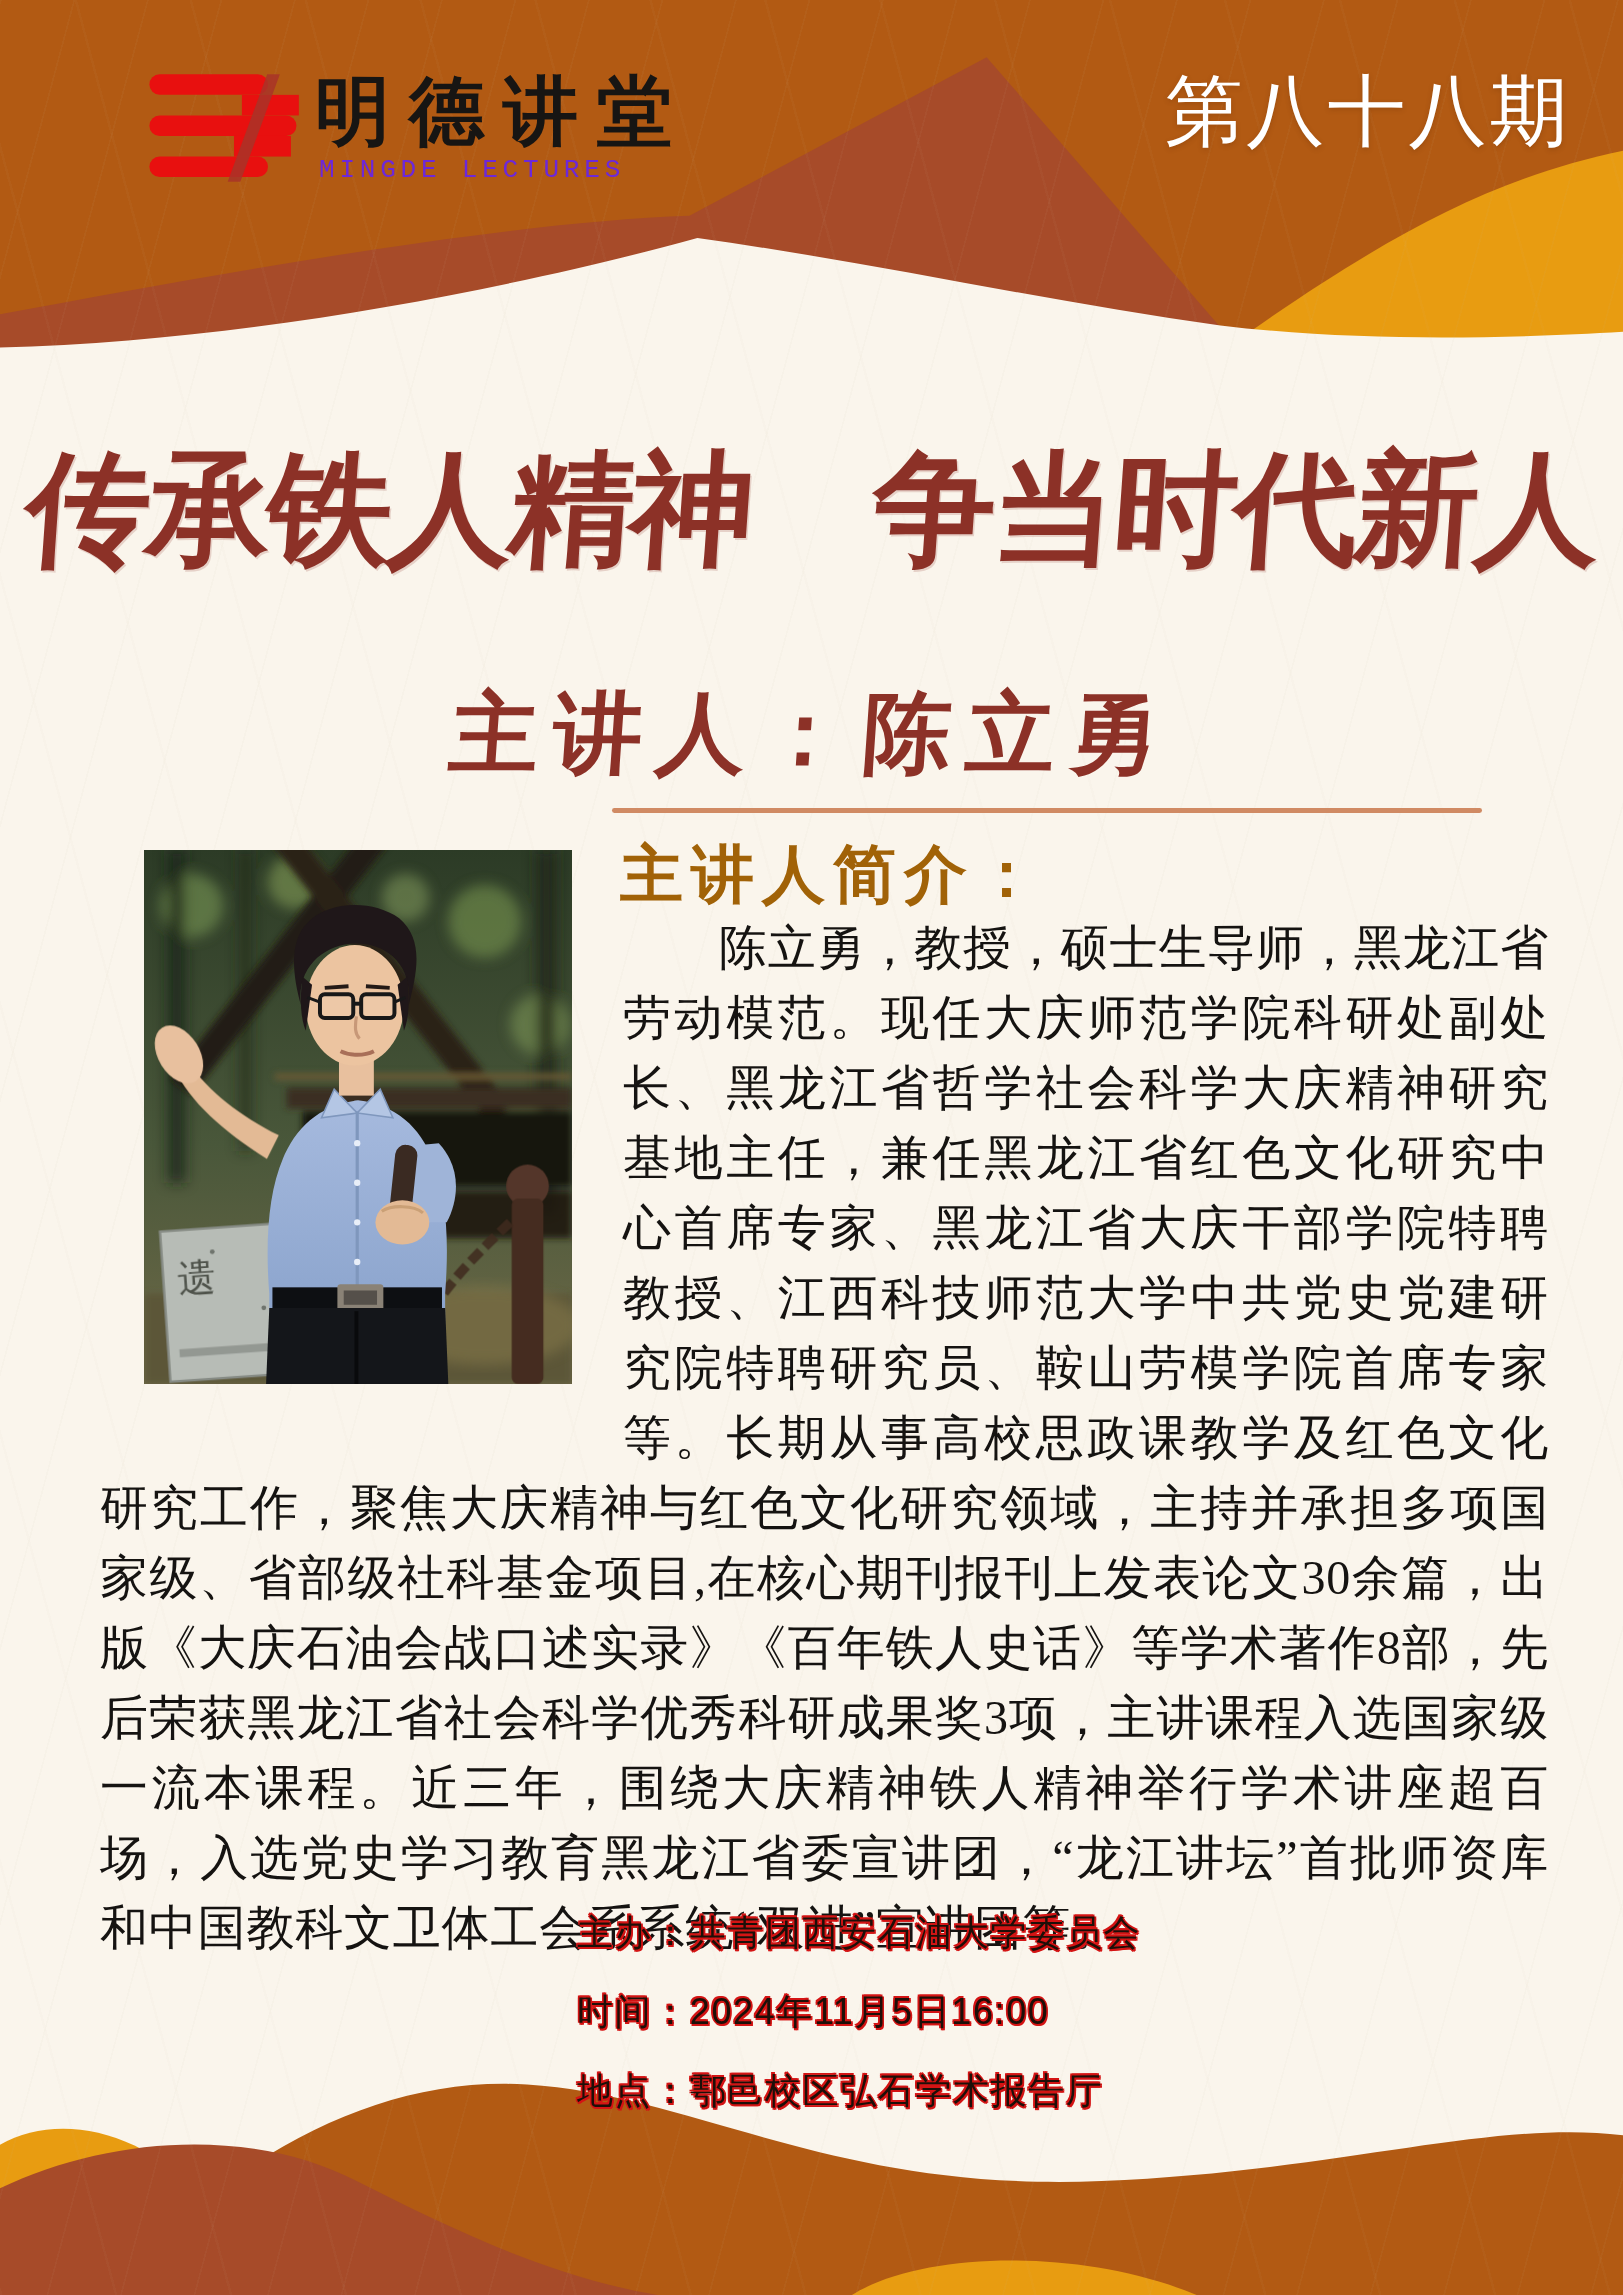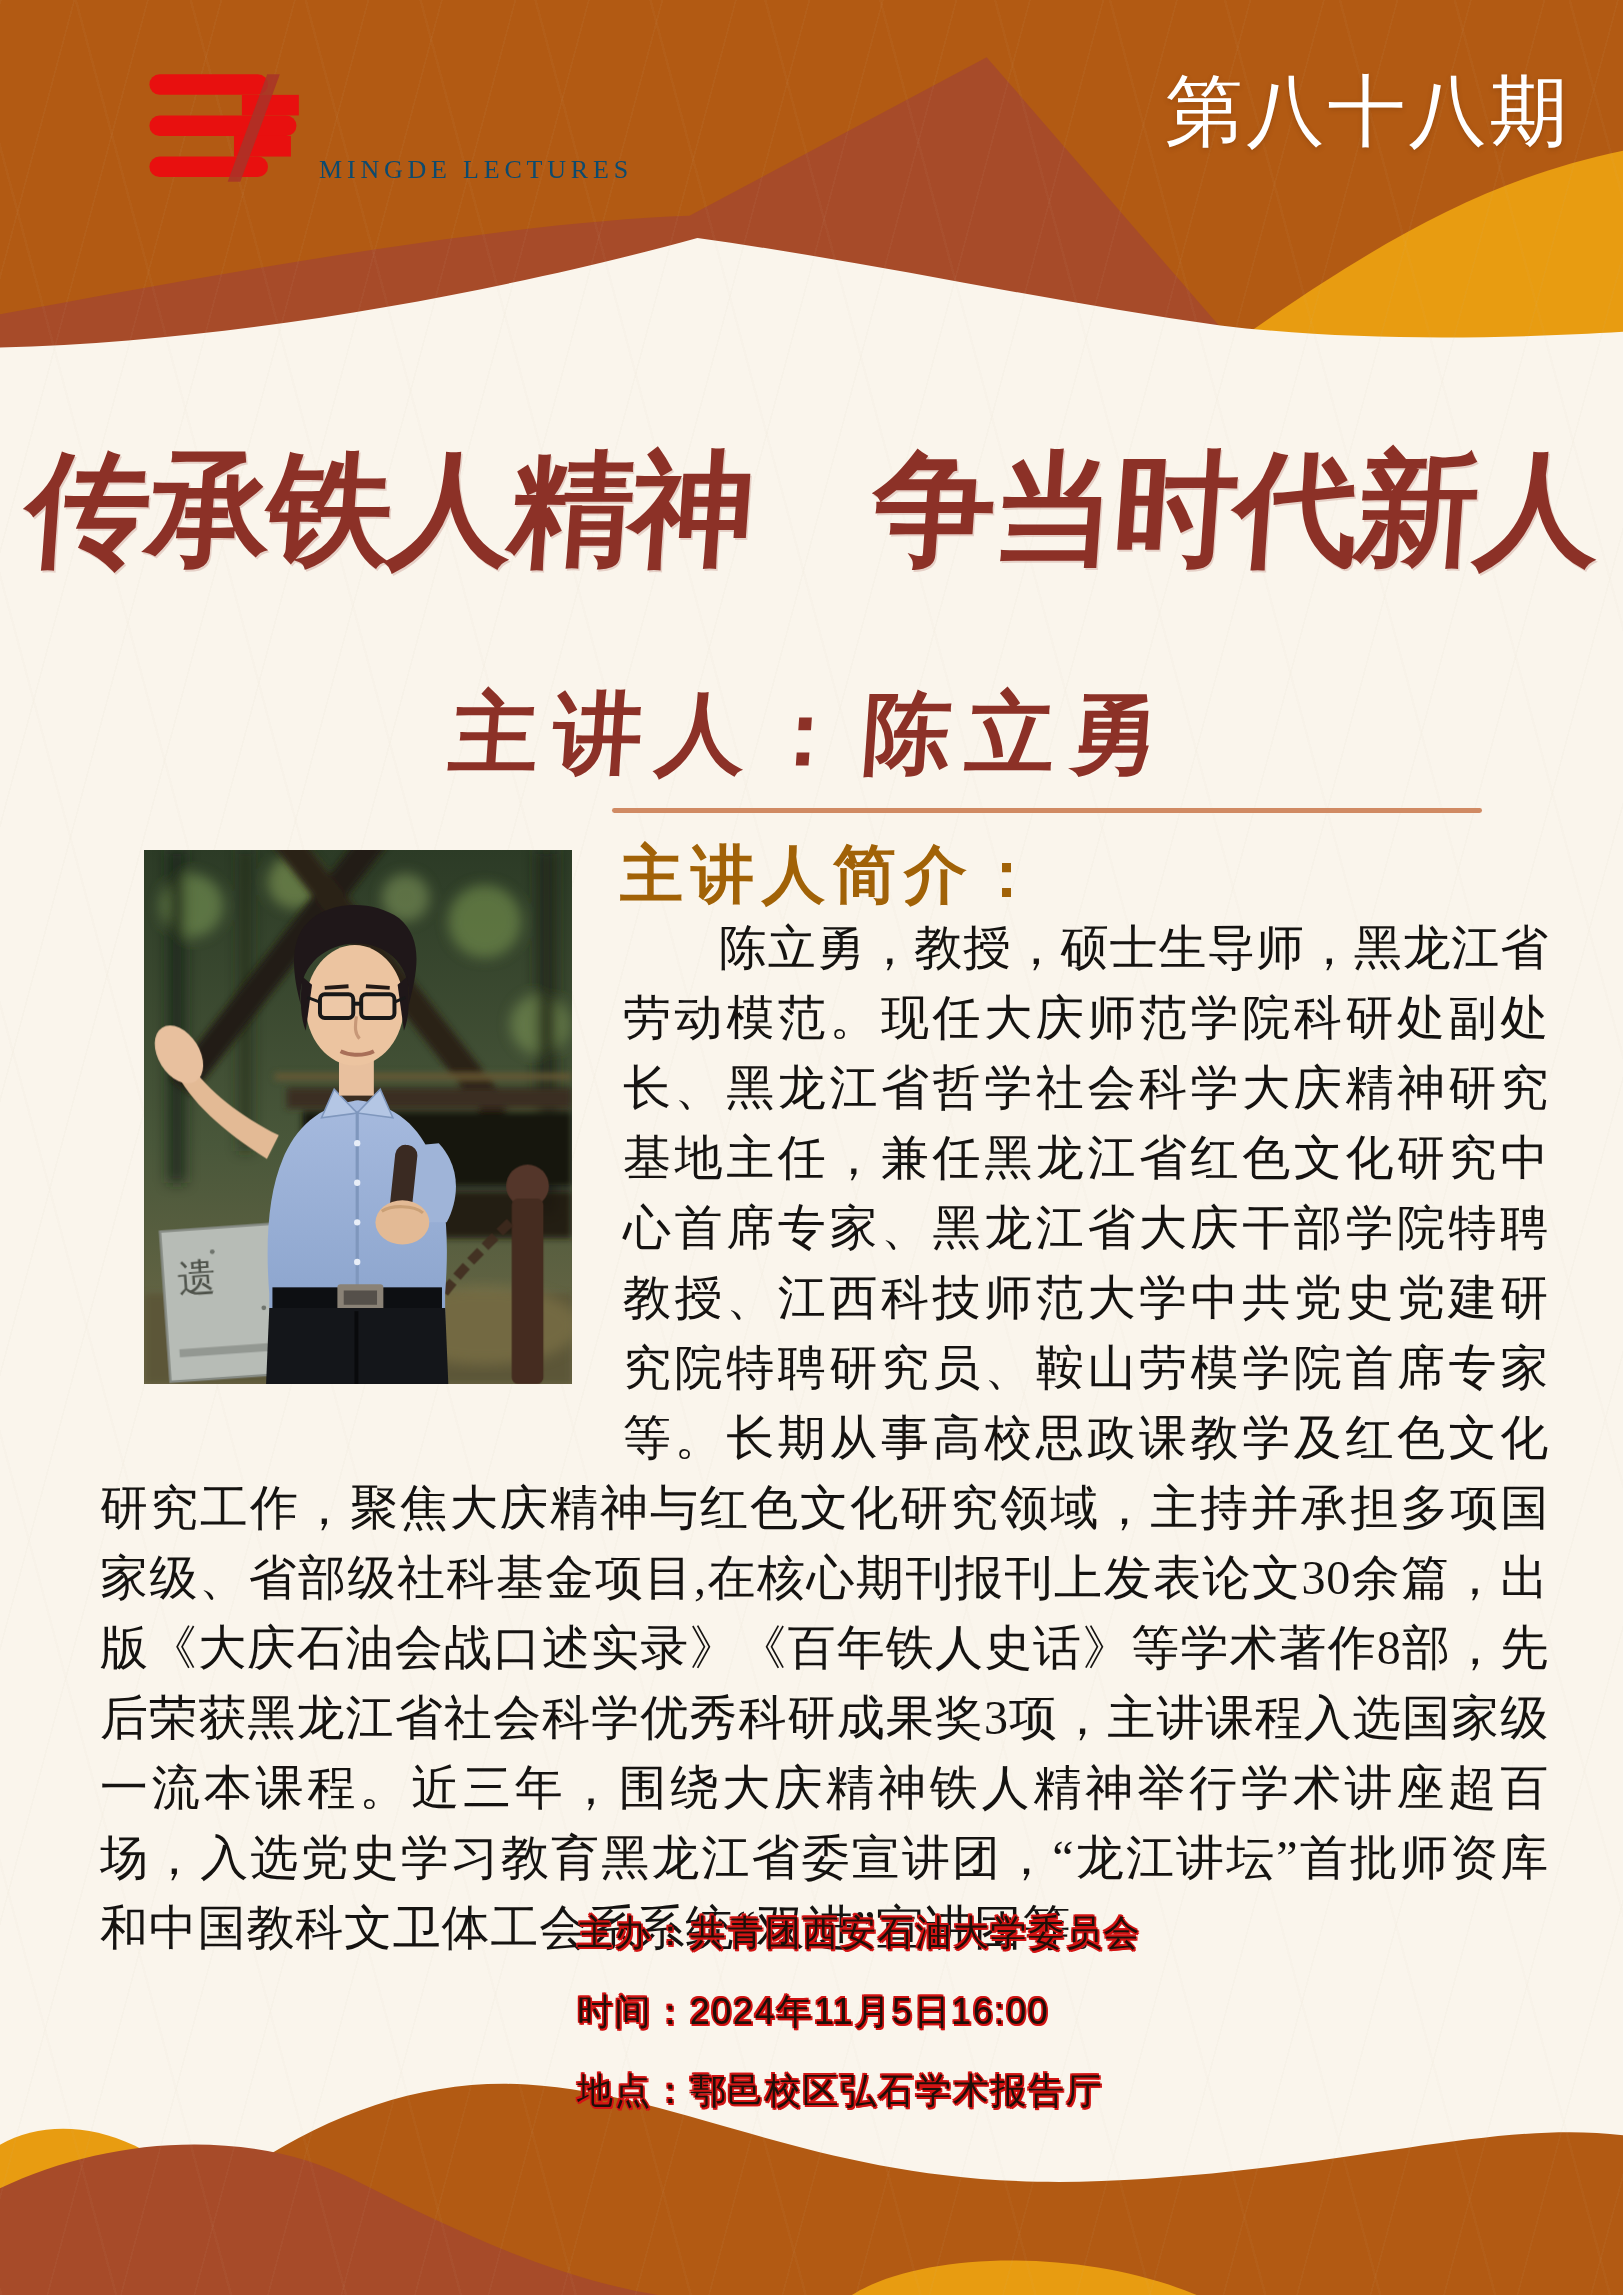--- a/index.html
+++ b/index.html
@@ -18,22 +18,22 @@
   .hdr-svg{top:0;width:1623px;height:373px;display:block;}
   .ftr-svg{top:2026px;width:1623px;height:269px;display:block;}
 
   .logo-icon{position:absolute;left:147px;top:71px;width:155px;height:111px;}
   .logo-zh{
     position:absolute;left:315px;top:62px;font-size:75px;font-weight:bold;
     color:#171513;letter-spacing:19px;white-space:nowrap;
     font-family:"DejaVu Serif","Liberation Serif",serif;
   }
   .logo-en{
-    position:absolute;left:319px;top:155px;font-size:26px;color:#0c4a6e;
-    letter-spacing:4.8px;white-space:nowrap;font-family:Liberation Serif, serif;
+    position:absolute;left:319px;top:155px;font-size:26px;color:#6d28d9;
+    letter-spacing:4.8px;white-space:nowrap;font-family:Liberation Mono, monospace;
   }
   .issue{
     position:absolute;left:1165px;top:60px;width:357px;text-align:center;
     font-size:78px;color:#ffffff;letter-spacing:3.2px;white-space:nowrap;
     text-shadow:0 2.4px 4.8px rgba(90,40,0,.25);
     font-family:Liberation Serif, serif;
   }
 
   .main-title{
     position:absolute;left:0;top:428px;width:1623px;text-align:center;
@@ -108,20 +108,21 @@
   <div class="texture"></div>
 
   <svg class="logo-icon" viewBox="0 0 196 140">
     <rect x="3" y="4" width="150" height="26" rx="13" fill="#e8100f"></rect>
     <rect x="120" y="30" width="72" height="26" fill="#e8100f"></rect>
     <rect x="3" y="56" width="186" height="26" rx="13" fill="#e8100f"></rect>
     <rect x="110" y="82" width="72" height="26" fill="#e8100f"></rect>
     <rect x="3" y="108" width="150" height="26" rx="13" fill="#e8100f"></rect>
     <polygon points="152,4 168,4 118,140 102,140" fill="#a83428" opacity="0.85"></polygon>
   </svg>
+  <div class="logo-zh">明德讲堂</div>
   <div class="logo-en">MINGDE LECTURES</div>
 
   <div class="issue">第八十八期</div>
 
   <div class="main-title">传承铁人精神　争当时代新人</div>
 
   <div class="speaker-line"><span>主讲人：</span><span>陈立勇</span></div>
 
   <div class="divider"></div>
 

